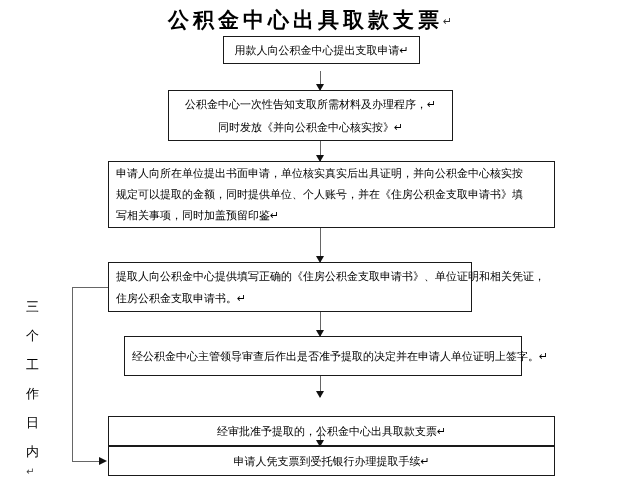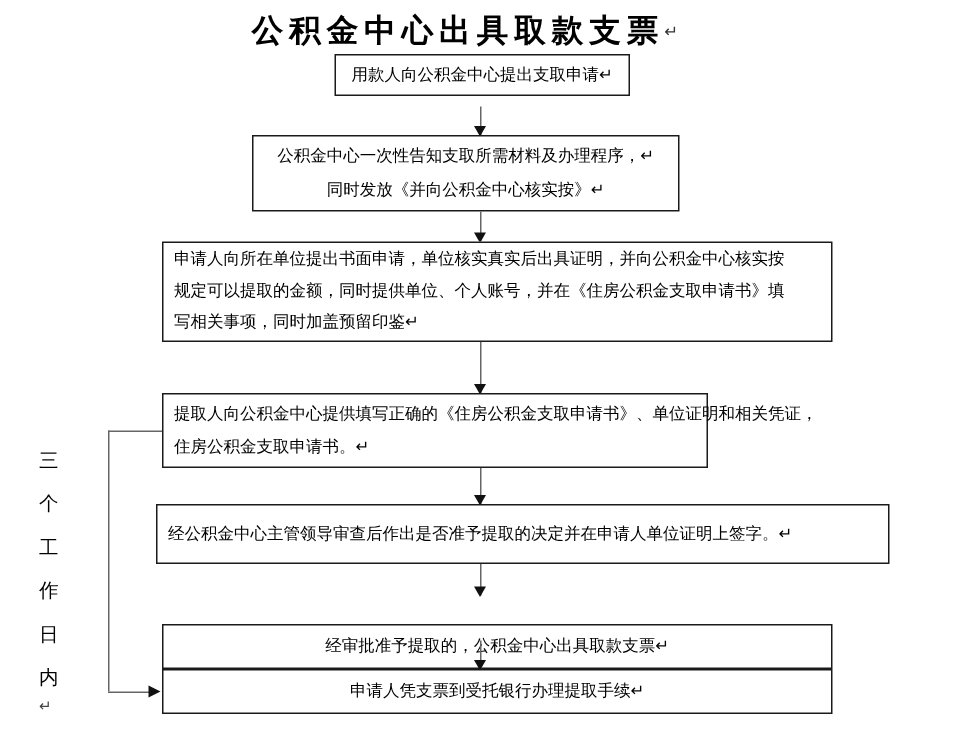--- a/index.html
+++ b/index.html
@@ -68,21 +68,21 @@
 
   <div class="varrow" style="left:320px;top:228px;height:34px"></div>
 
   <div class="box left" style="left:108px;top:262px;width:364px;height:50px;line-height:22px">
     <div class="ln">提取人向公积金中心提供填写正确的《住房公积金支取申请书》、单位证明和相关凭证，</div>
     <div class="ln">住房公积金支取申请书。↵</div>
   </div>
 
   <div class="varrow" style="left:320px;top:312px;height:24px"></div>
 
-  <div class="box left" style="left:104px;top:336px;width:489px;height:40px">
+  <div class="box left" style="left:124px;top:336px;width:398px;height:40px">
     <div class="ln">经公积金中心主管领导审查后作出是否准予提取的决定并在申请人单位证明上签字。↵</div>
   </div>
 
   <div class="varrow" style="left:320px;top:376px;height:21px"></div>
 
   <div class="box center" style="left:108px;top:416px;width:447px;height:30px">
     <div class="ln">经审批准予提取的，公积金中心出具取款支票↵</div>
   </div>
 
   <div class="varrow" style="left:320px;top:427px;height:19px"></div>

